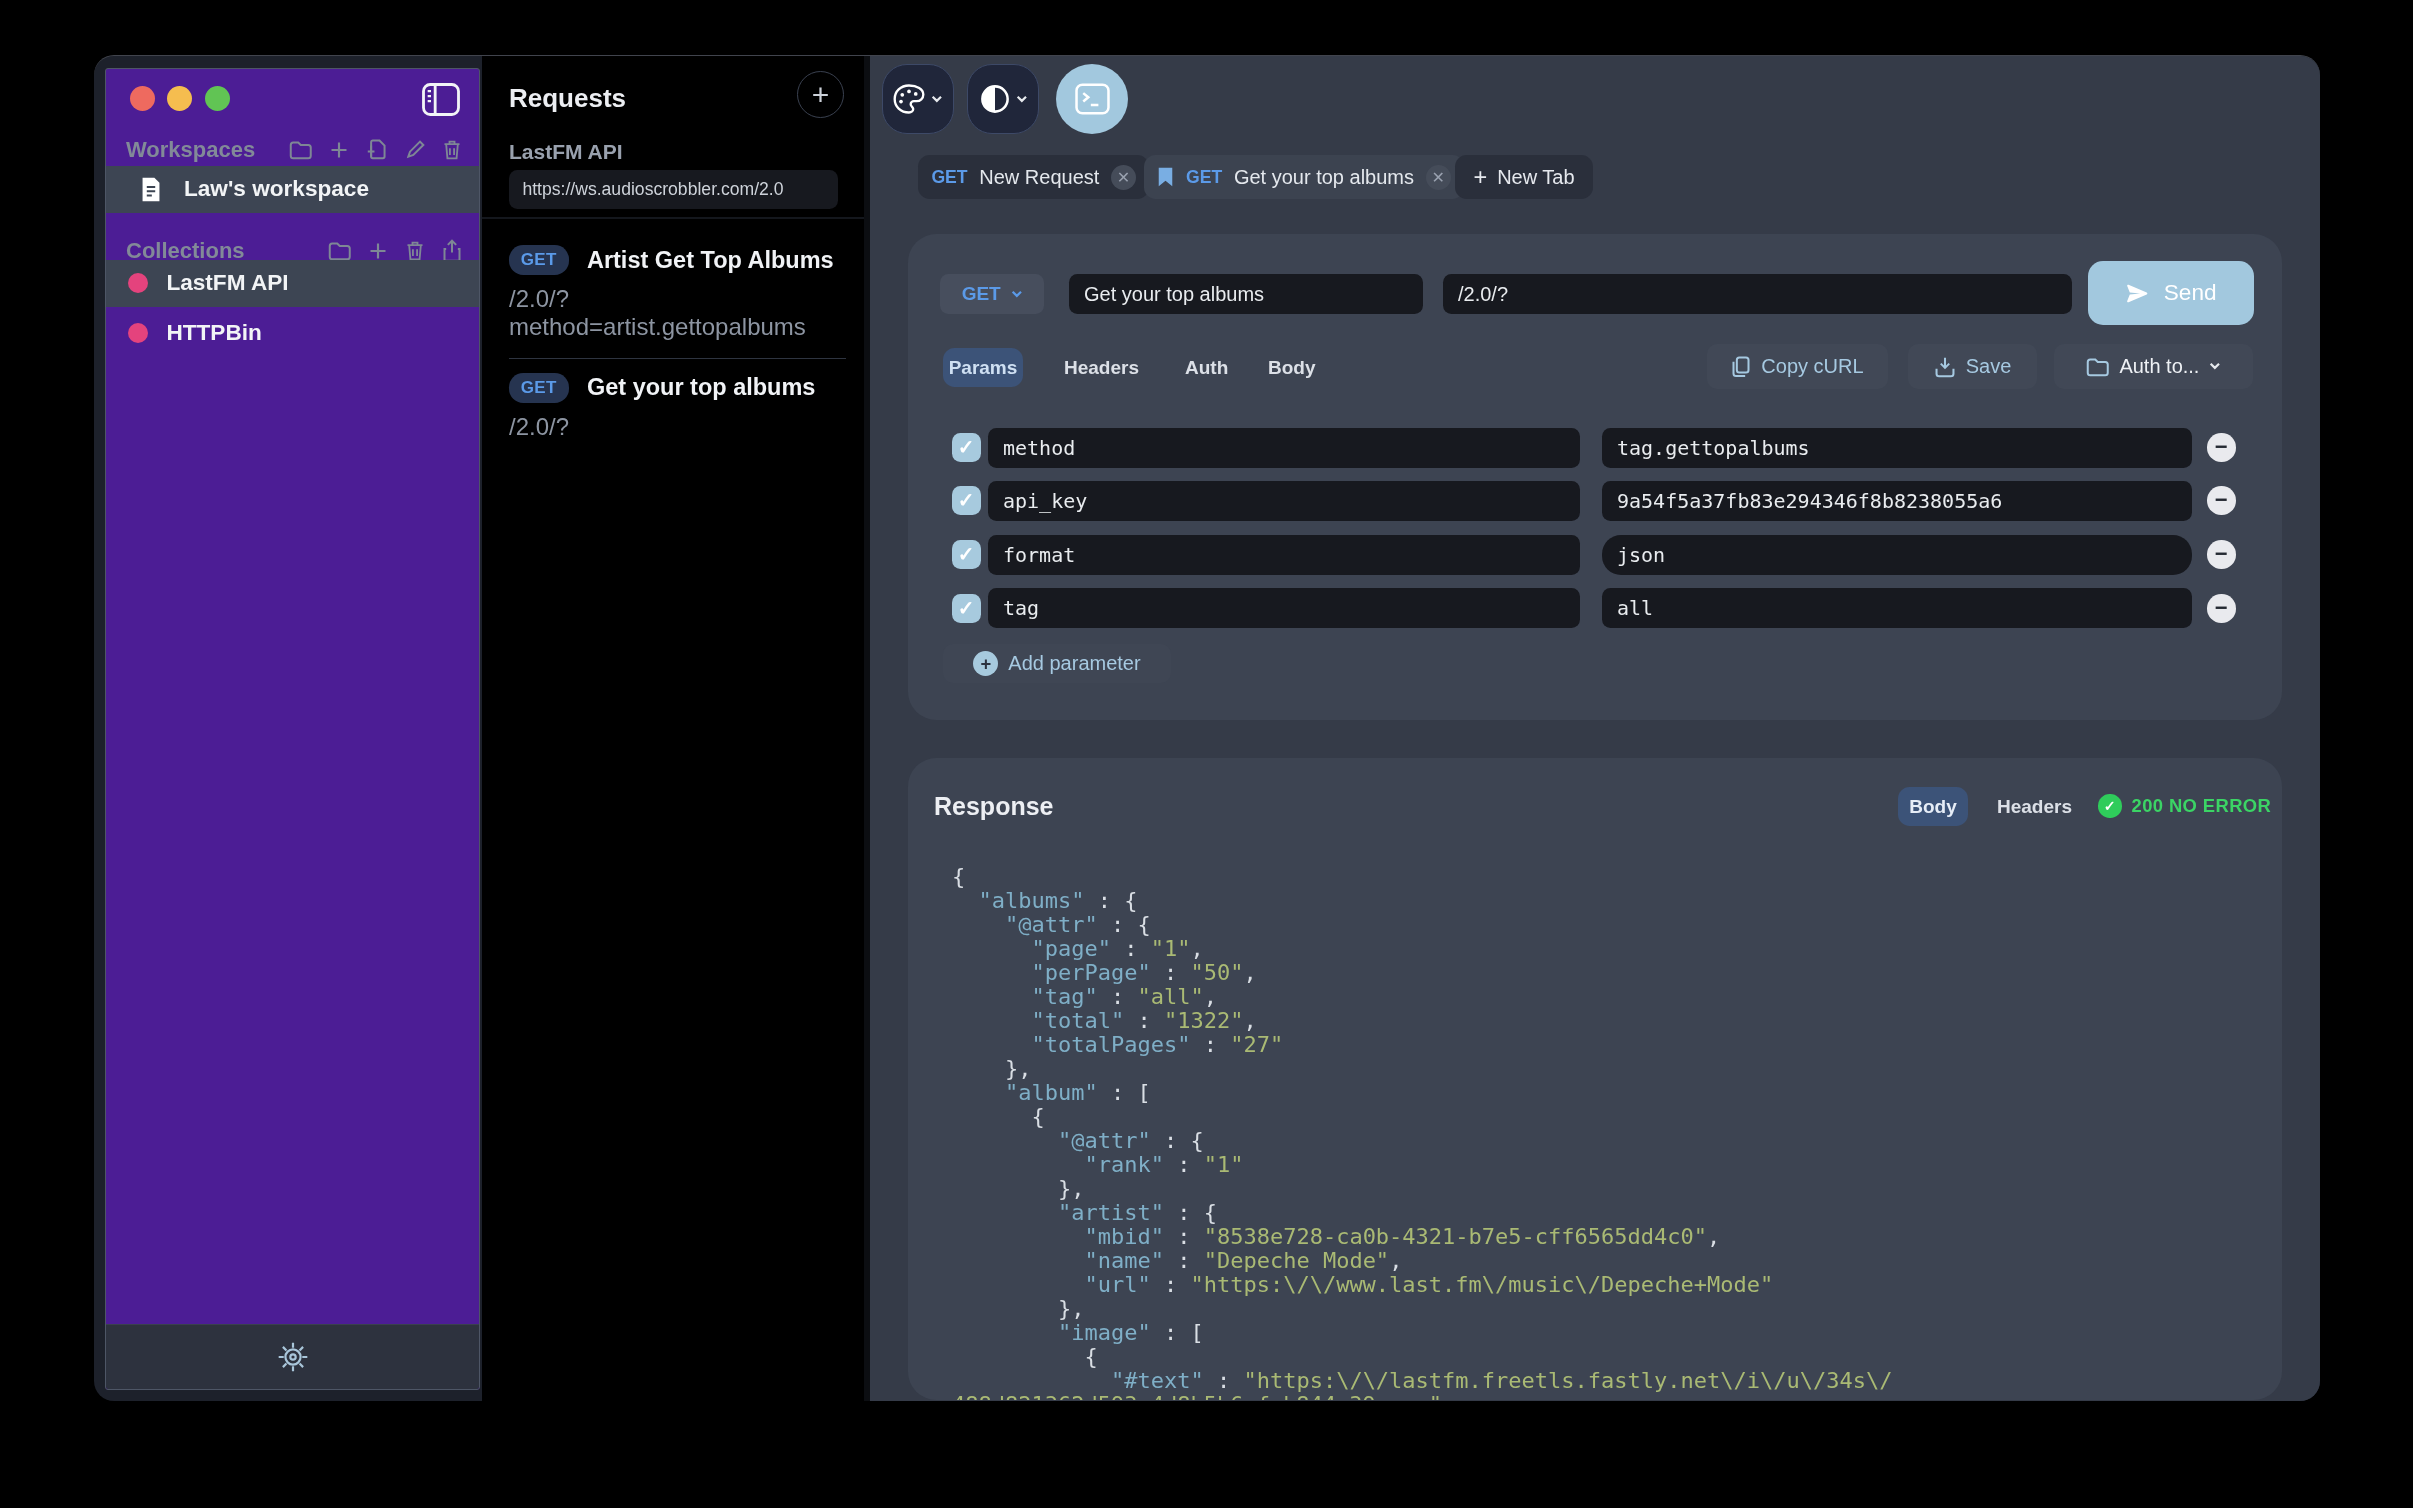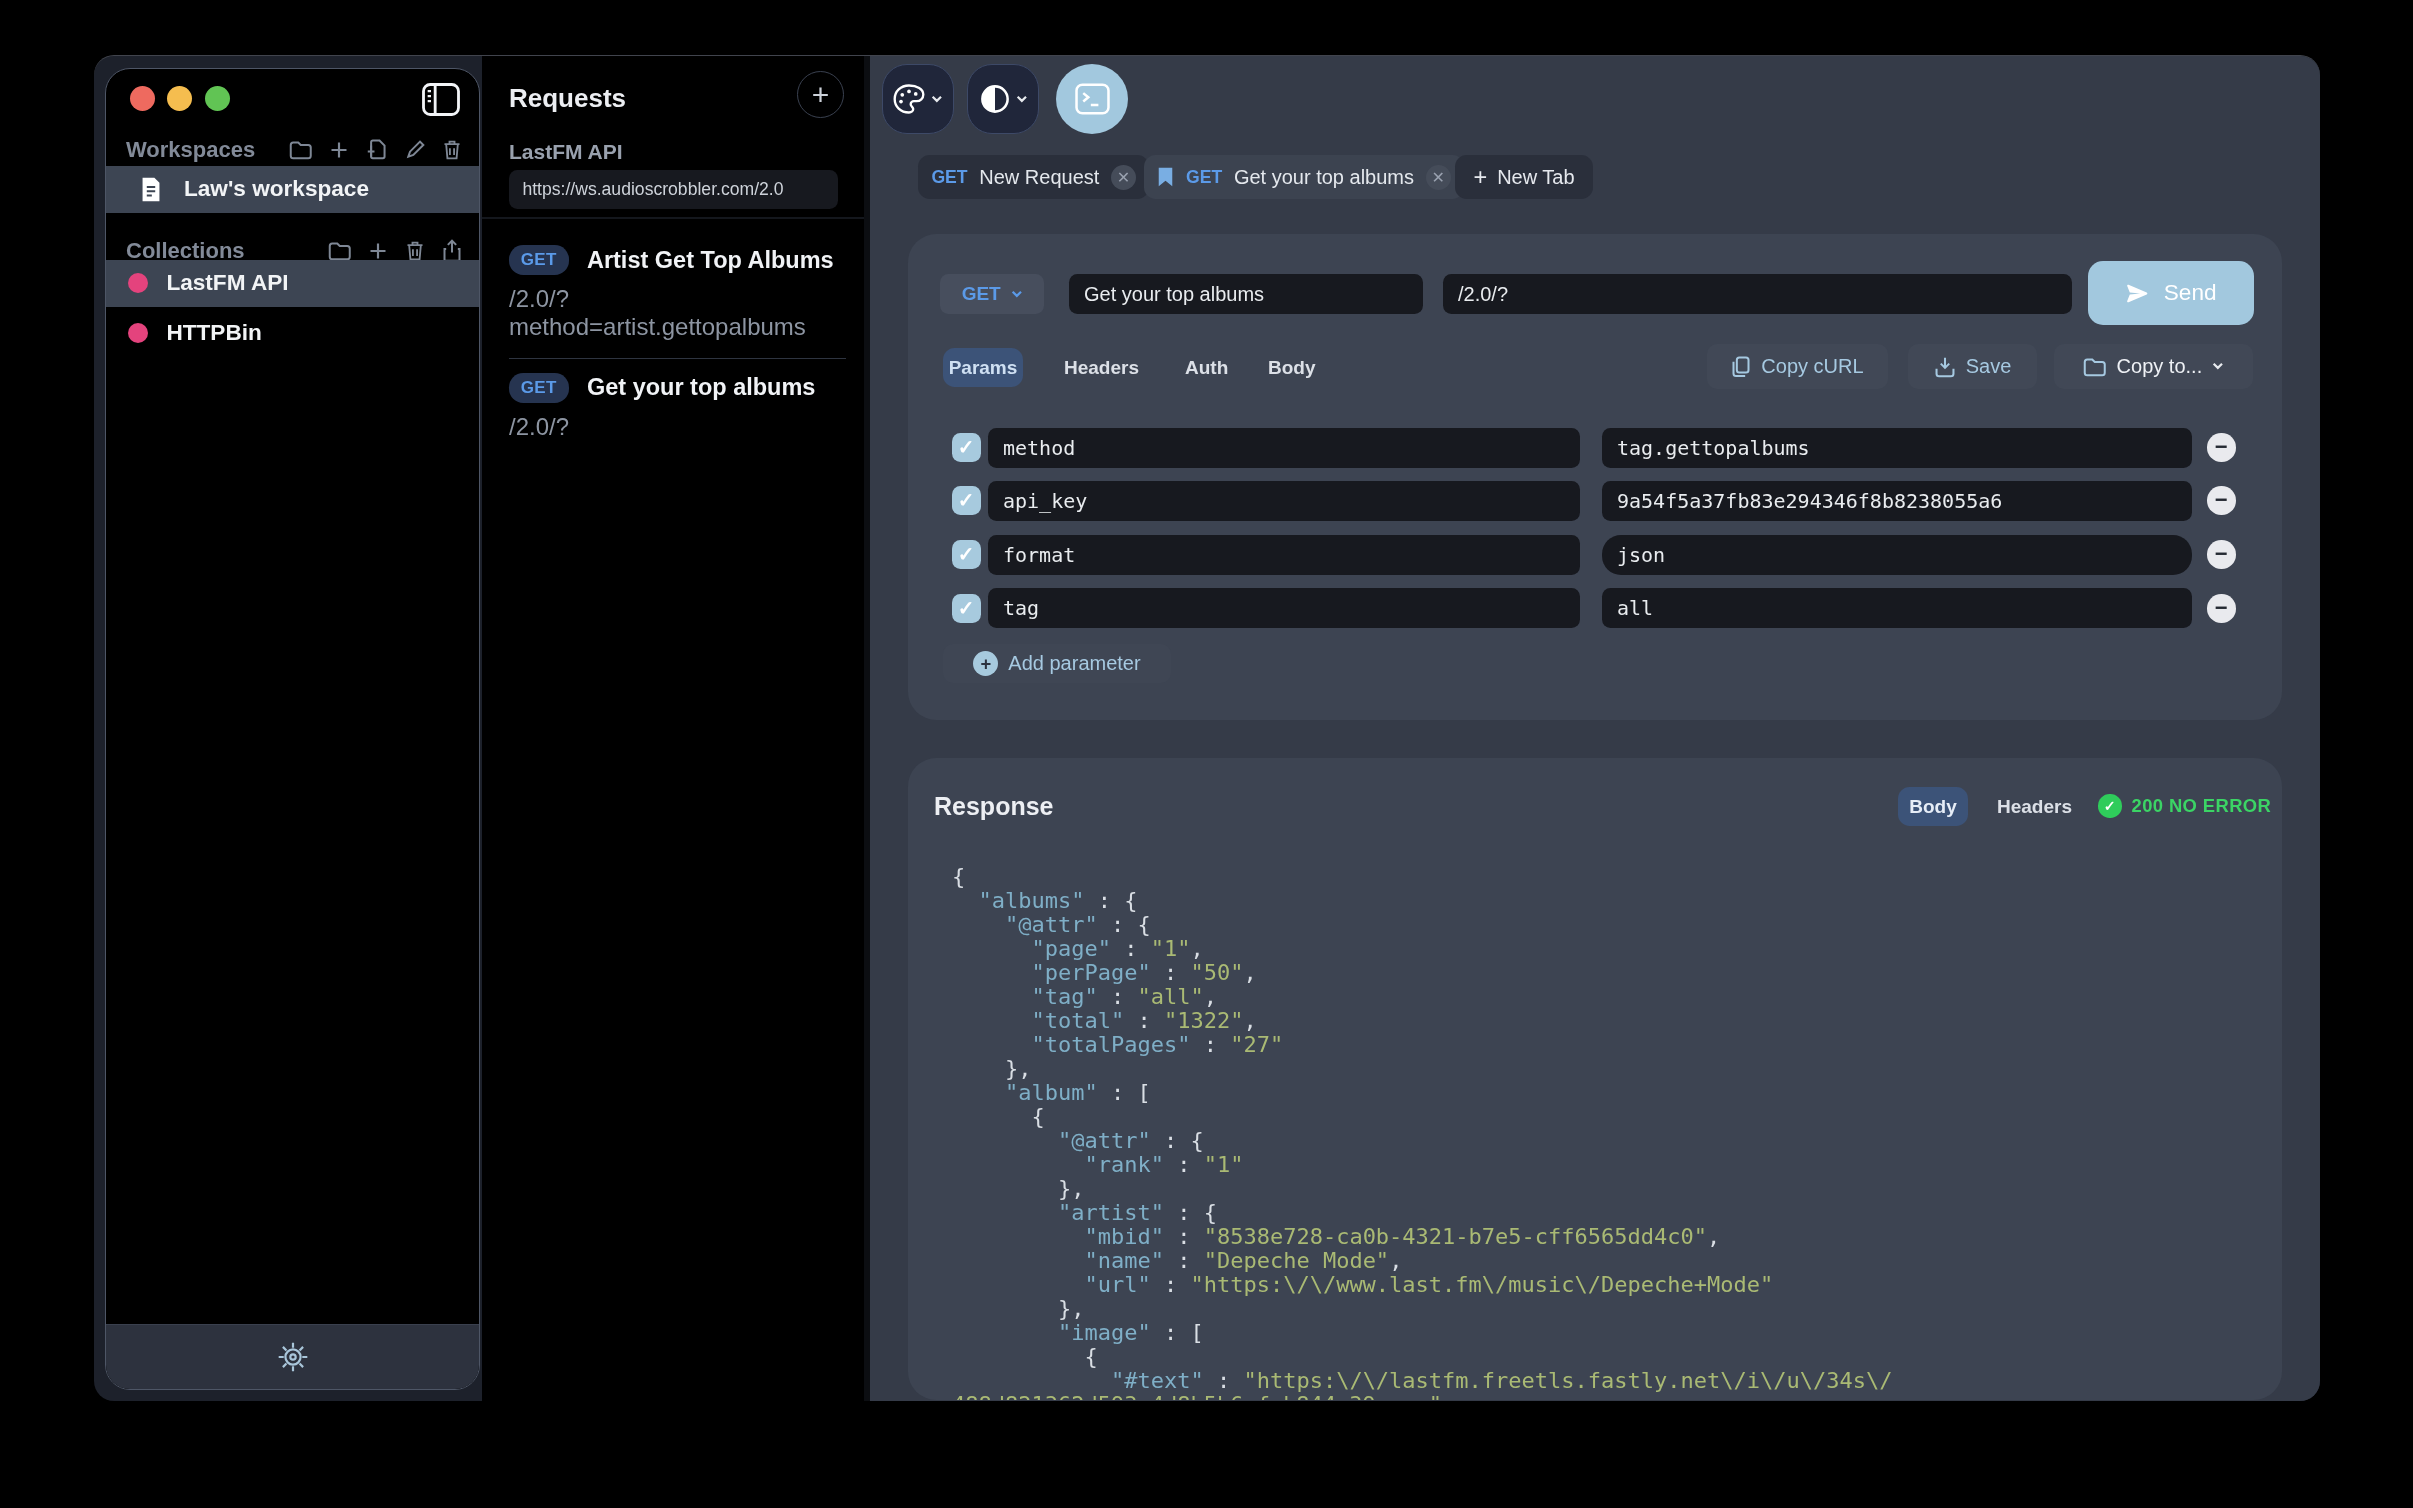--- a/index.html
+++ b/index.html
@@ -1,22 +1,22 @@
 <!DOCTYPE html>
 <html style="font-size:13.4px"><head>
 <meta charset="utf-8">
 <style>
   * { margin:0; padding:0; box-sizing:border-box; }
   html,body { width:2413px; height:1508px; background:#000; font-family:"Liberation Sans",sans-serif; overflow:hidden; }
   .window { position:absolute; left:94px; top:55px; width:2226px; height:1346px; border-radius:20px;
             background:#1d212b; overflow:hidden; border-top:1.7px solid rgba(255,255,255,.16); }
 
   
-  .sidebar { position:absolute; left:11px; top:11.7px; width:375px; height:1322px; border-radius:25px;
-             border:1.7px solid #4e5666; background:#000000; overflow:hidden; }
+  .sidebar { position:absolute; left:11px; top:11.7px; width:375px; height:1322px; border-radius:3px;
+             border:1.7px solid #4e5666; background:#4c1d95; overflow:hidden; }
   .lights { position:absolute; left:23.5px; top:17px; display:flex; gap:12.6px; }
   .light { width:25px; height:25px; border-radius:50%; }
   .light.r{background:#ee6a5f;} .light.y{background:#f5bd4f;} .light.g{background:#61c454;}
   .sb-toggle { position:absolute; right:18.4px; top:13.4px; color:#f2f4f7; }
   .sec-head { position:absolute; left:0; right:0; height:28.5px; display:flex; align-items:center; padding:0 17px 0 20px; }
   .sec-title { color:#828a98; font-weight:bold; font-size:22px; flex:1; }
   .sec-icons { display:flex; gap:17px; align-items:center; color:#7e8795; }
   .row { position:absolute; left:0; right:0; height:47px; display:flex; align-items:center; }
   .row.sel { background:#3d4553; }
   .row-label { color:#f2f4f6; font-weight:600; font-size:22.6px; }
@@ -353,21 +353,21 @@
             </svg>
           </span>
         <span>Save</span>
       </div>
       <div class="actbtn" style="left:1146px; width:199px;">
         <span>
             <svg width="23.5" height="20" viewBox="0 0 28 24">
               <path d="M2 6a3 3 0 013-3h6l3 3h9a3 3 0 013 3v10a3 3 0 01-3 3H5a3 3 0 01-3-3z" fill="none" stroke="currentColor" stroke-width="2.4"></path>
             </svg>
           </span>
-        <span class="wh">Copy to...</span>
+        <span class="wh">Auth to...</span>
         <span class="chev">
             <svg width="11.7" height="8.4" viewBox="0 0 14 10">
               <path d="M2 2l5 5 5-5" fill="none" stroke="currentColor" stroke-width="2.6"></path>
             </svg>
           </span>
       </div>
 
       <div class="prow-check" style="top:199px;">✓</div>
       <div class="tfield prow-key" style="top:194px;">method</div>
       <div class="tfield prow-val" style="top:194px;">tag.gettopalbums</div>

